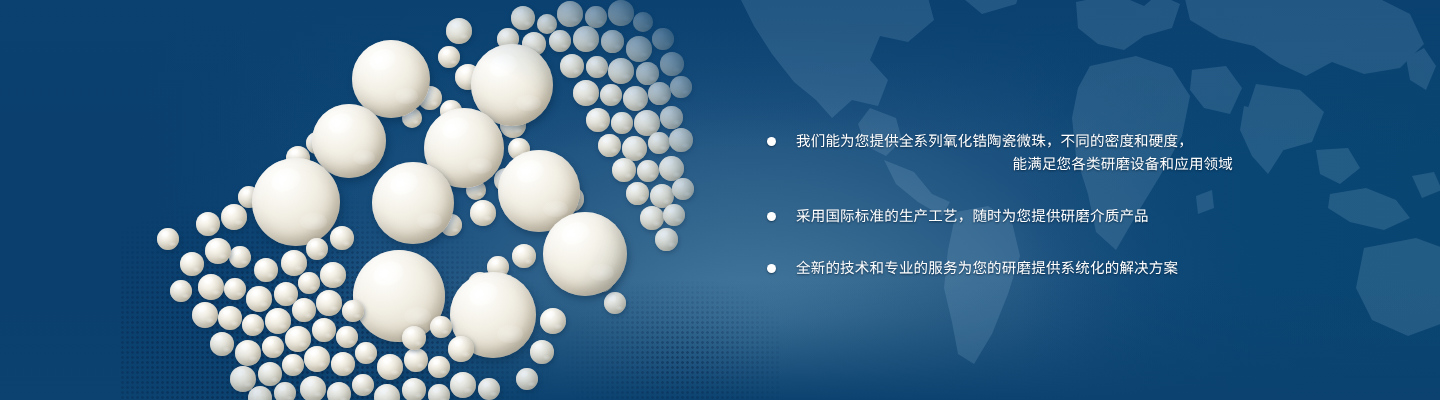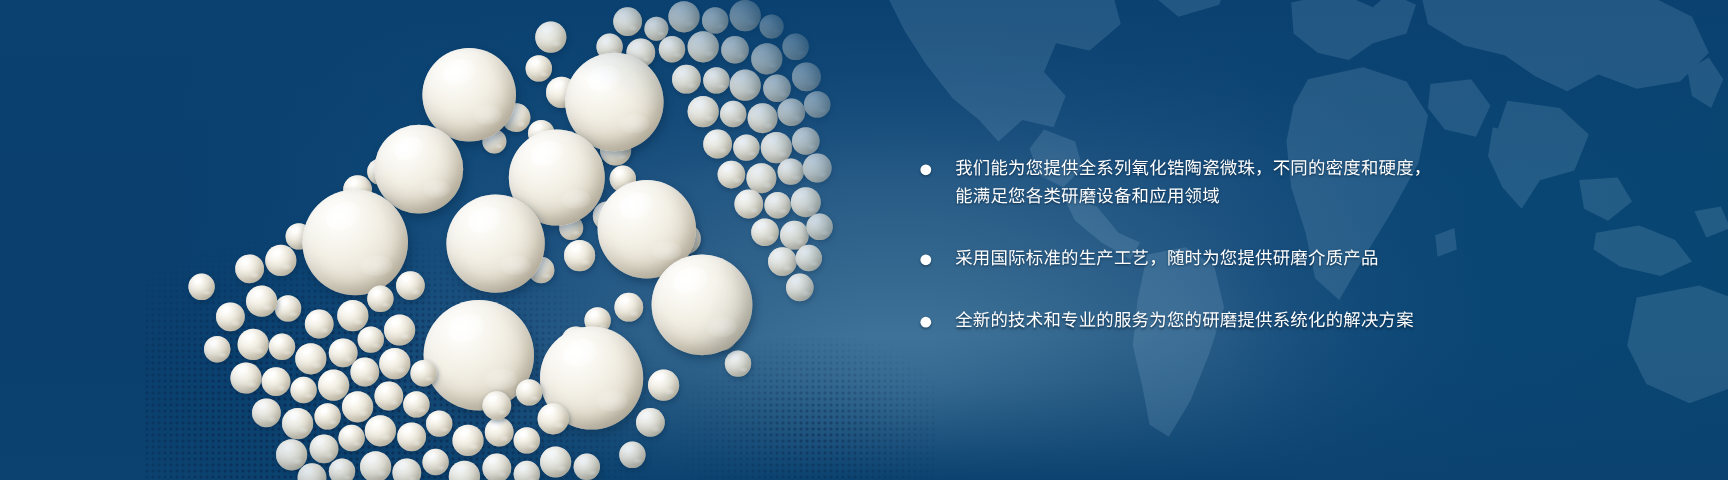--- a/index.html
+++ b/index.html
@@ -138,21 +138,21 @@
     letter-spacing:.2px;
   }
   .bullet:last-child{margin-bottom:0;}
   .bullet .dot{
     position:absolute;left:0;top:7px;
     width:9px;height:9px;border-radius:50%;
     background:#ffffff;
     box-shadow:0 1px 2px rgba(3,25,48,.55);
   }
   .bullet .ln{display:block;margin-top:29px;}
-  .bullet .ln2{display:block;}
+  .bullet .ln2{display:block;text-align:right;}
 </style>
 </head>
 <body>
 
 <div id="banner">
 
   <div class="bg-base"></div>
   <div class="bg-left-wash"></div>
   <div class="bg-right-wash"></div>
   <div class="bg-top-wash"></div>

